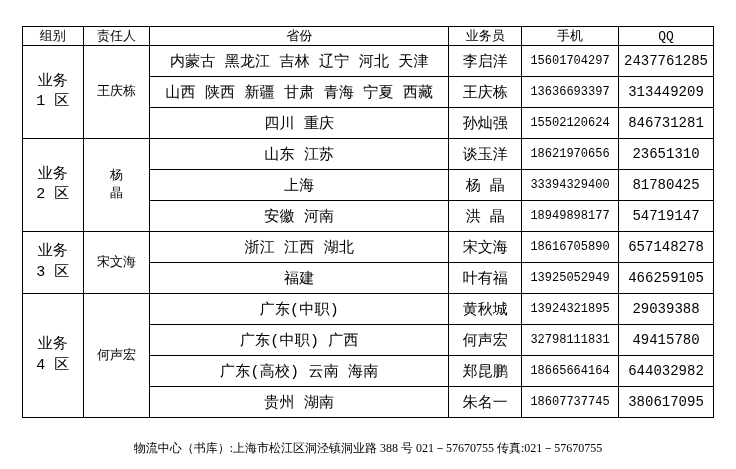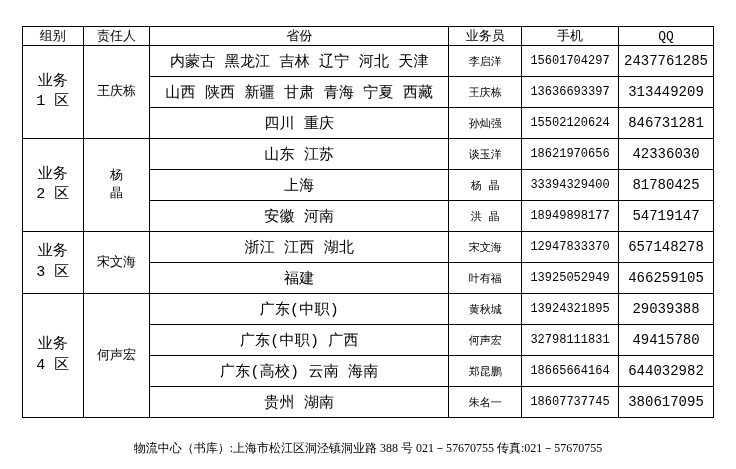--- a/index.html
+++ b/index.html
@@ -59,21 +59,21 @@
   .group-cell {
     line-height: 1.35;
     font-size: 15px;
   }
   .group-cell .l2 { display: block; }
   .owner-cell {
     font-size: 13px;
     line-height: 1.35;
   }
   .owner-cell .l2 { display: block; }
-  .sales-cell { font-size: 11px; }
+  .sales-cell { font-size: 15px; }
   .phone-cell { font-size: 12px; }
   .qq-cell { font-size: 14px; }
 
   .footer {
     position: absolute;
     left: 0;
     right: 0;
     bottom: 12px;
     text-align: center;
     font-size: 12px;
@@ -136,21 +136,21 @@
           <span>业务</span>
           <span class="l2">2 区</span>
         </td>
         <td class="owner-cell" rowspan="3">
           <span>杨</span>
           <span class="l2">晶</span>
         </td>
         <td class="prov-cell">山东   江苏</td>
         <td class="sales-cell">谈玉洋</td>
         <td class="phone-cell">18621970656</td>
-        <td class="qq-cell">42336030</td>
+        <td class="qq-cell">23651310</td>
       </tr>
       <tr class="body-row">
         <td class="prov-cell">上海</td>
         <td class="sales-cell">杨   晶</td>
         <td class="phone-cell">33394329400</td>
         <td class="qq-cell">81780425</td>
       </tr>
       <tr class="body-row">
         <td class="prov-cell">安徽   河南</td>
         <td class="sales-cell">洪   晶</td>
@@ -159,21 +159,21 @@
       </tr>
 
       <tr class="body-row">
         <td class="group-cell" rowspan="2">
           <span>业务</span>
           <span class="l2">3 区</span>
         </td>
         <td class="owner-cell" rowspan="2">宋文海</td>
         <td class="prov-cell">浙江   江西   湖北</td>
         <td class="sales-cell">宋文海</td>
-        <td class="phone-cell">12947833370</td>
+        <td class="phone-cell">18616705890</td>
         <td class="qq-cell">657148278</td>
       </tr>
       <tr class="body-row">
         <td class="prov-cell">福建</td>
         <td class="sales-cell">叶有福</td>
         <td class="phone-cell">13925052949</td>
         <td class="qq-cell">466259105</td>
       </tr>
 
       <tr class="body-row">

